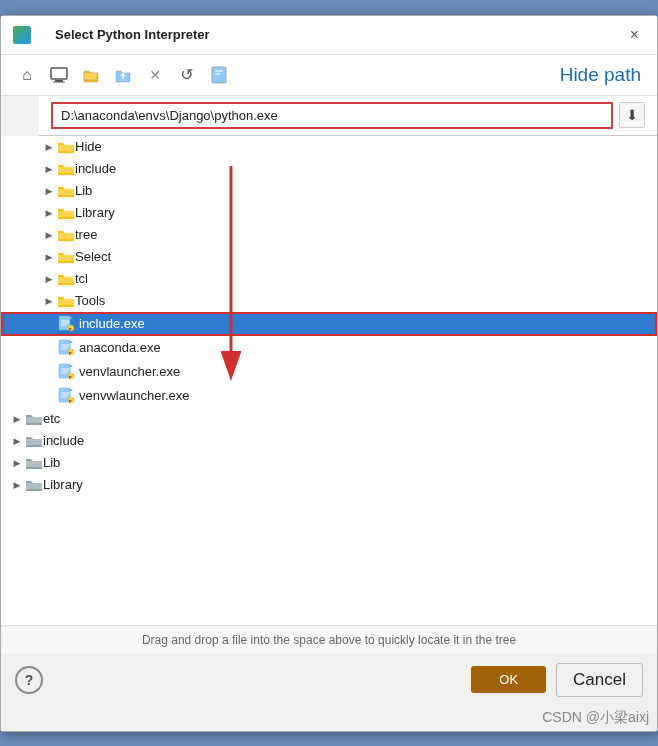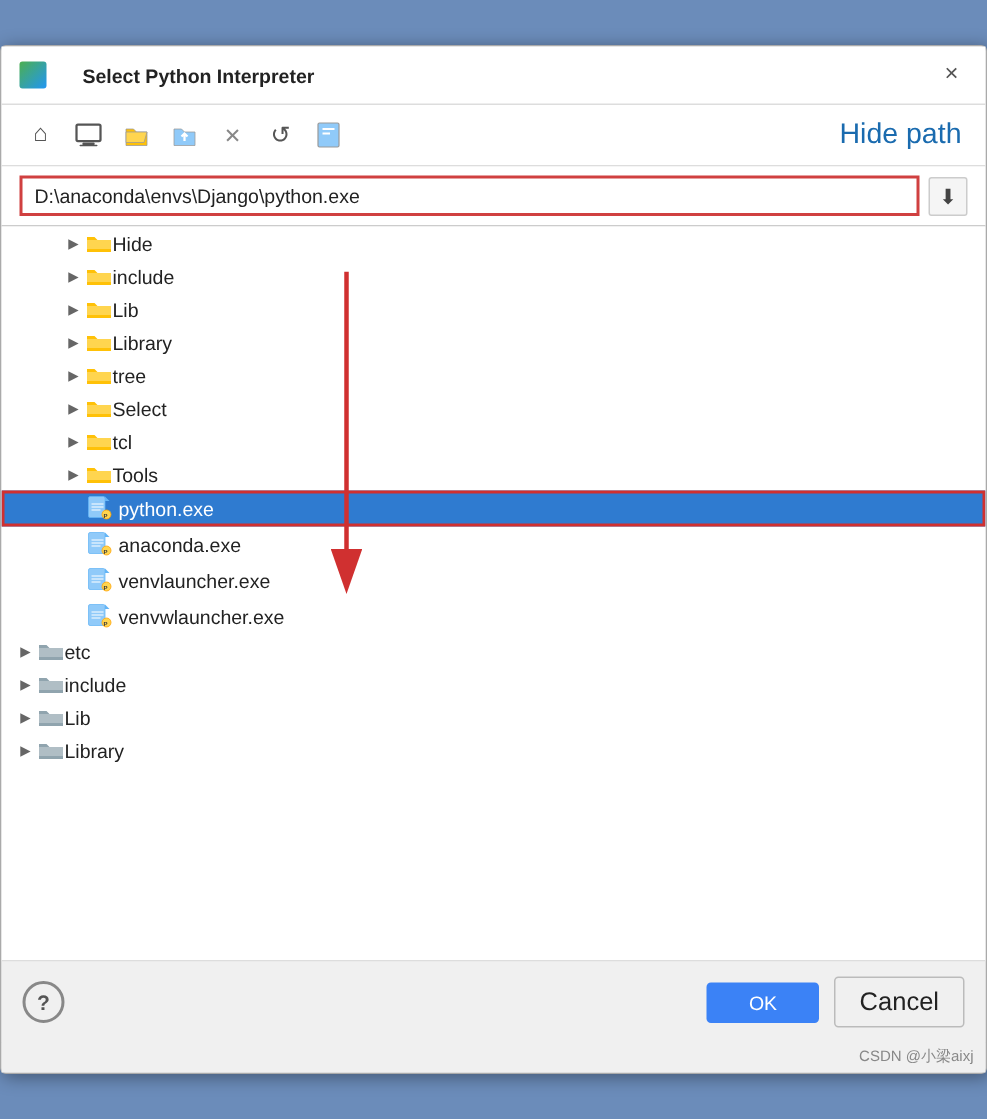--- a/index.html
+++ b/index.html
@@ -73,20 +73,21 @@
       font-size: 19px;
       padding: 2px 4px;
     }
     .path-row {
       display: flex;
       align-items: center;
       padding: 6px 12px;
       background: #fff;
       border-bottom: 1px solid #ccc;
       gap: 6px;
+      margin-left: 38px;
     }
     .path-input {
       flex: 1;
       border: 2px solid #d04040;
       padding: 4px 8px;
       font-size: 13px;
       color: #222;
       outline: none;
       background: #fff;
     }
@@ -162,41 +163,41 @@
       display: flex;
       align-items: center;
       justify-content: center;
       cursor: pointer;
       color: #555;
       font-weight: bold;
       font-size: 14px;
       margin-right: auto;
     }
     .ok-btn {
-      background: #3b82f6;
+      background: #a16207;
       color: #fff;
       border: none;
       padding: 6px 28px;
       font-size: 13px;
       cursor: pointer;
       border-radius: 3px;
     }
     .cancel-btn {
       background: #f0f0f0;
       color: #222;
       border: 1px solid #bbb;
       padding: 6px 16px;
       font-size: 17px;
       cursor: pointer;
       border-radius: 3px;
     }
     .watermark {
       text-align: right;
       padding: 2px 8px 4px;
-      font-size: 10px;
+      font-size: 14px;
       color: #888;
       background: #f0f0f0;
     }
     
     .red-box-row {
       outline: 2px solid #d03030;
       outline-offset: -2px;
     }
   </style>
 </head>
@@ -339,21 +340,21 @@
 
     <div class="tree-item level-1 selected red-box-row">
       <span class="arrow" style="color:#fff;"> </span>
       <svg width="18" height="18" viewBox="0 0 18 18" style="margin-right:4px;flex-shrink:0;">
         <rect x="2" y="1" width="11" height="14" rx="1" fill="#90CAF9" stroke="#64B5F6" stroke-width="0.5"></rect>
         <polygon points="13,1 16,4 13,4" fill="#64B5F6"></polygon>
         <path d="M4 6h8M4 8h8M4 10h6" stroke="#fff" stroke-width="0.8"></path>
         <circle cx="14" cy="13" r="3" fill="#FFD54F" stroke="#FFA000" stroke-width="0.5"></circle>
         <text x="12" y="15.5" font-size="4" fill="#333" font-weight="bold">P</text>
       </svg>
-      <span class="item-label">python.exe</span>
+      <span class="item-label">include.exe</span>
     </div>
 
     <div class="tree-item level-1">
       <span class="arrow"> </span>
       <svg width="18" height="18" viewBox="0 0 18 18" style="margin-right:4px;flex-shrink:0;">
         <rect x="2" y="1" width="11" height="14" rx="1" fill="#90CAF9" stroke="#64B5F6" stroke-width="0.5"></rect>
         <polygon points="13,1 16,4 13,4" fill="#64B5F6"></polygon>
         <path d="M4 6h8M4 8h8M4 10h6" stroke="#fff" stroke-width="0.8"></path>
         <circle cx="14" cy="13" r="3" fill="#FFD54F" stroke="#FFA000" stroke-width="0.5"></circle>
         <text x="12" y="15.5" font-size="4" fill="#333" font-weight="bold">P</text>
@@ -416,20 +417,23 @@
       <span class="arrow">▶</span>
       <svg class="folder-svg" viewBox="0 0 18 14">
           <path d="M1 3h5l2 2h9v8H1V3z" fill="#90A4AE"></path>
           <path d="M1 5h16v6H1z" fill="#B0BEC5"></path>
         </svg>
       <span class="item-label">Library</span>
     </div>
 
   </div>
 
+  <div class="drag-hint">
+    <span>Drag and drop a file into the space above to quickly locate it in the tree</span>
+  </div>
 
   <div class="bottom-bar">
     <div class="help-btn">?</div>
     <button class="ok-btn">OK</button>
     <button class="cancel-btn">Cancel</button>
   </div>
 
   <div class="watermark">
     <span>CSDN @小梁aixj</span>
   </div>

